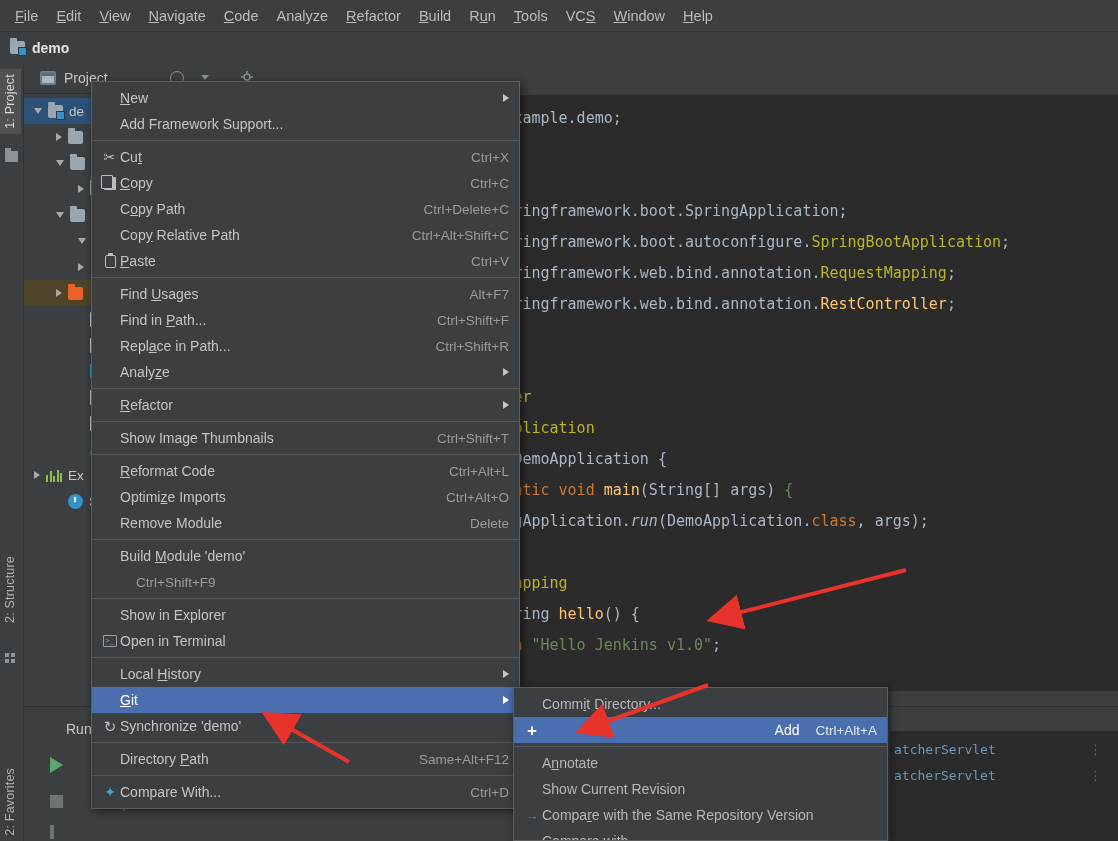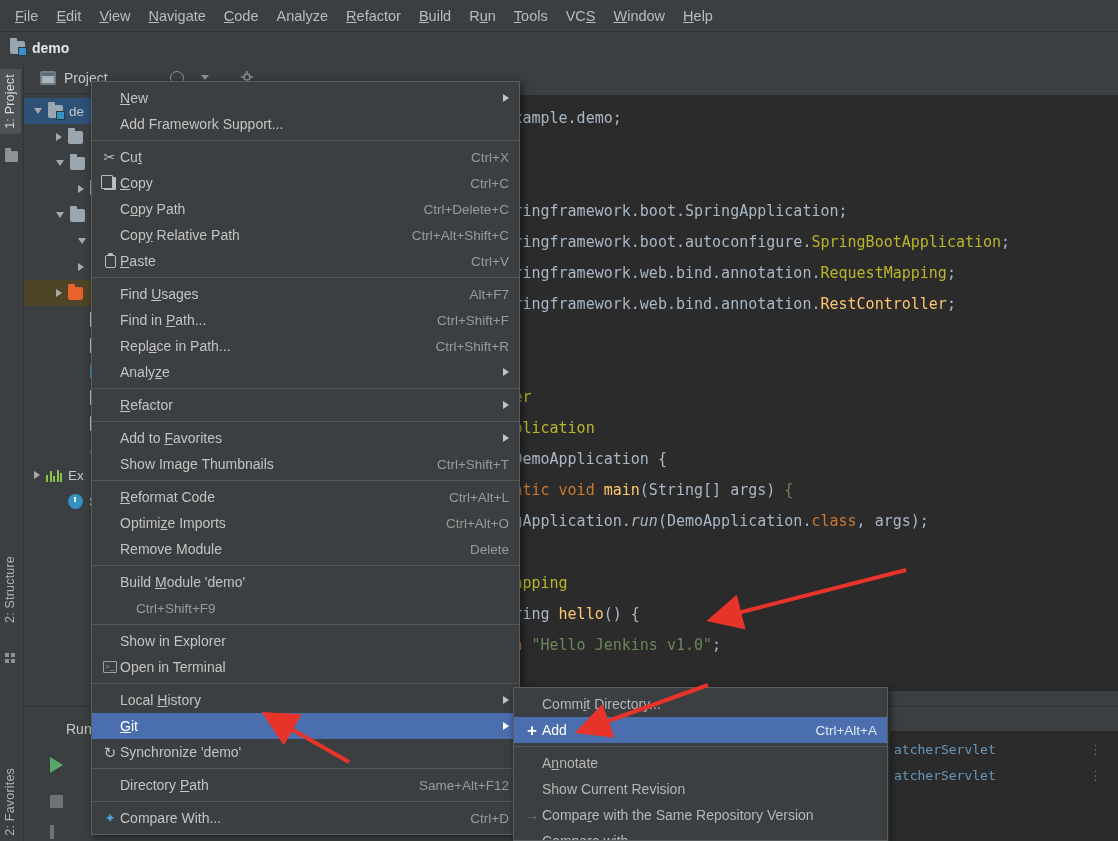--- a/index.html
+++ b/index.html
@@ -179,21 +179,21 @@
   .msep { height:1px; background:#565656; margin:3px 0; }
 
   .submenu {
     position: absolute; left: 513px; top: 687px; width: 375px;
     background: #3c3f41; border: 1px solid #5a5d5f;
     box-shadow: 2px 2px 8px rgba(0,0,0,.55);
     font-size: 14px; color: #c3c3c3; padding: 3px 0; overflow: hidden;
     max-height: 154px;
   }
   .submenu .mi-label { color:#b6b6b6; }
-  .submenu .mi.sel .mi-label { color:#fff; }
+  .submenu .mi.sel .mi-label { color:#fff;text-align:right; }
 
   
   .ic-cut, .ic-copy, .ic-paste, .ic-term, .ic-sync, .ic-scope, .ic-cmp, .ic-plus, .ic-cmp2 {
     display:inline-block; position:relative;
   }
   .ic-cut { width:13px;height:13px;color:#bcbcbc;font-size:14px;line-height:13px;}
   .ic-copy{ width:12px;height:13px;background:#b8bcc0;border-radius:1px;}
   .ic-copy::before{content:"";position:absolute;left:-3px;top:-2px;width:10px;height:12px;
      background:#3c3f41;border:1.5px solid #b8bcc0;border-radius:1px;}
   .ic-paste{width:11px;height:13px;border:1.5px solid #bcbcbc;border-radius:2px;}
@@ -446,25 +446,20 @@
       </div>
       <div class="msep"></div>
       <div class="mi">
         <span class="mi-ico"></span>
         <span class="mi-label"><u>R</u>efactor</span>
         <span class="mi-arrow"></span>
       </div>
       <div class="msep"></div>
       <div class="mi">
         <span class="mi-ico"></span>
-        <span class="mi-label">Add to <u>F</u>avorites</span>
-        <span class="mi-arrow"></span>
-      </div>
-      <div class="mi">
-        <span class="mi-ico"></span>
         <span class="mi-label">Show Image Thumbnails</span>
         <span class="mi-acc">Ctrl+Shift+T</span>
       </div>
       <div class="msep"></div>
       <div class="mi">
         <span class="mi-ico"></span>
         <span class="mi-label"><u>R</u>eformat Code</span>
         <span class="mi-acc">Ctrl+Alt+L</span>
       </div>
       <div class="mi">

